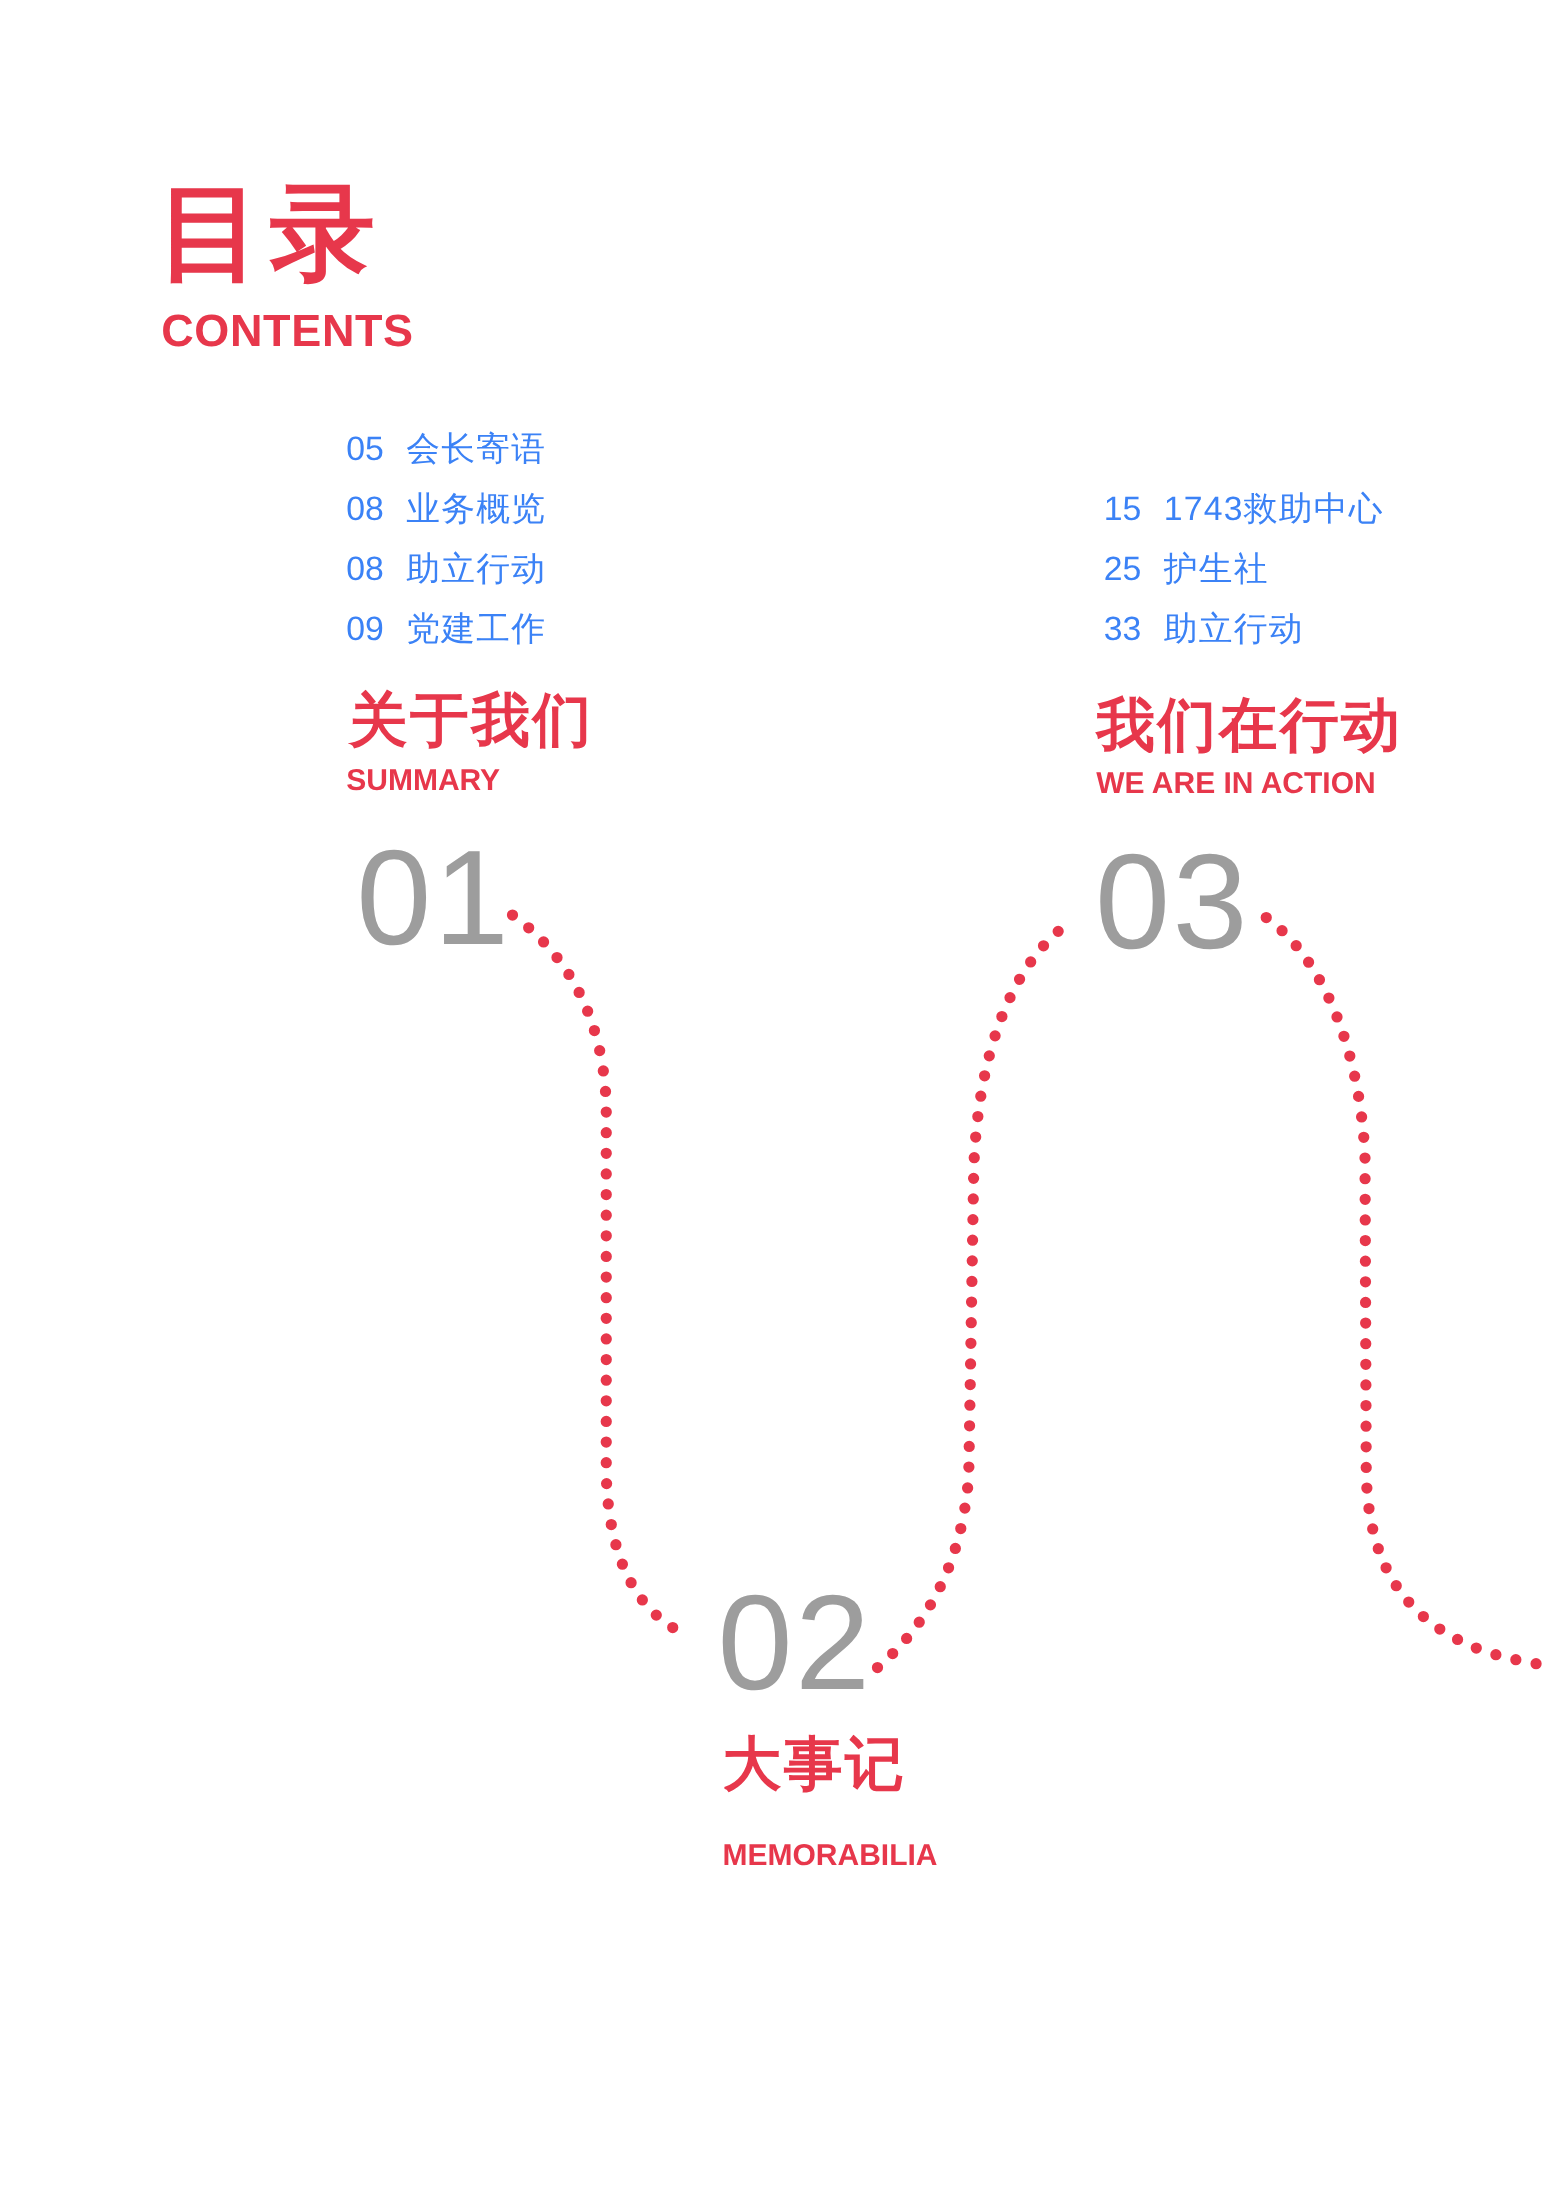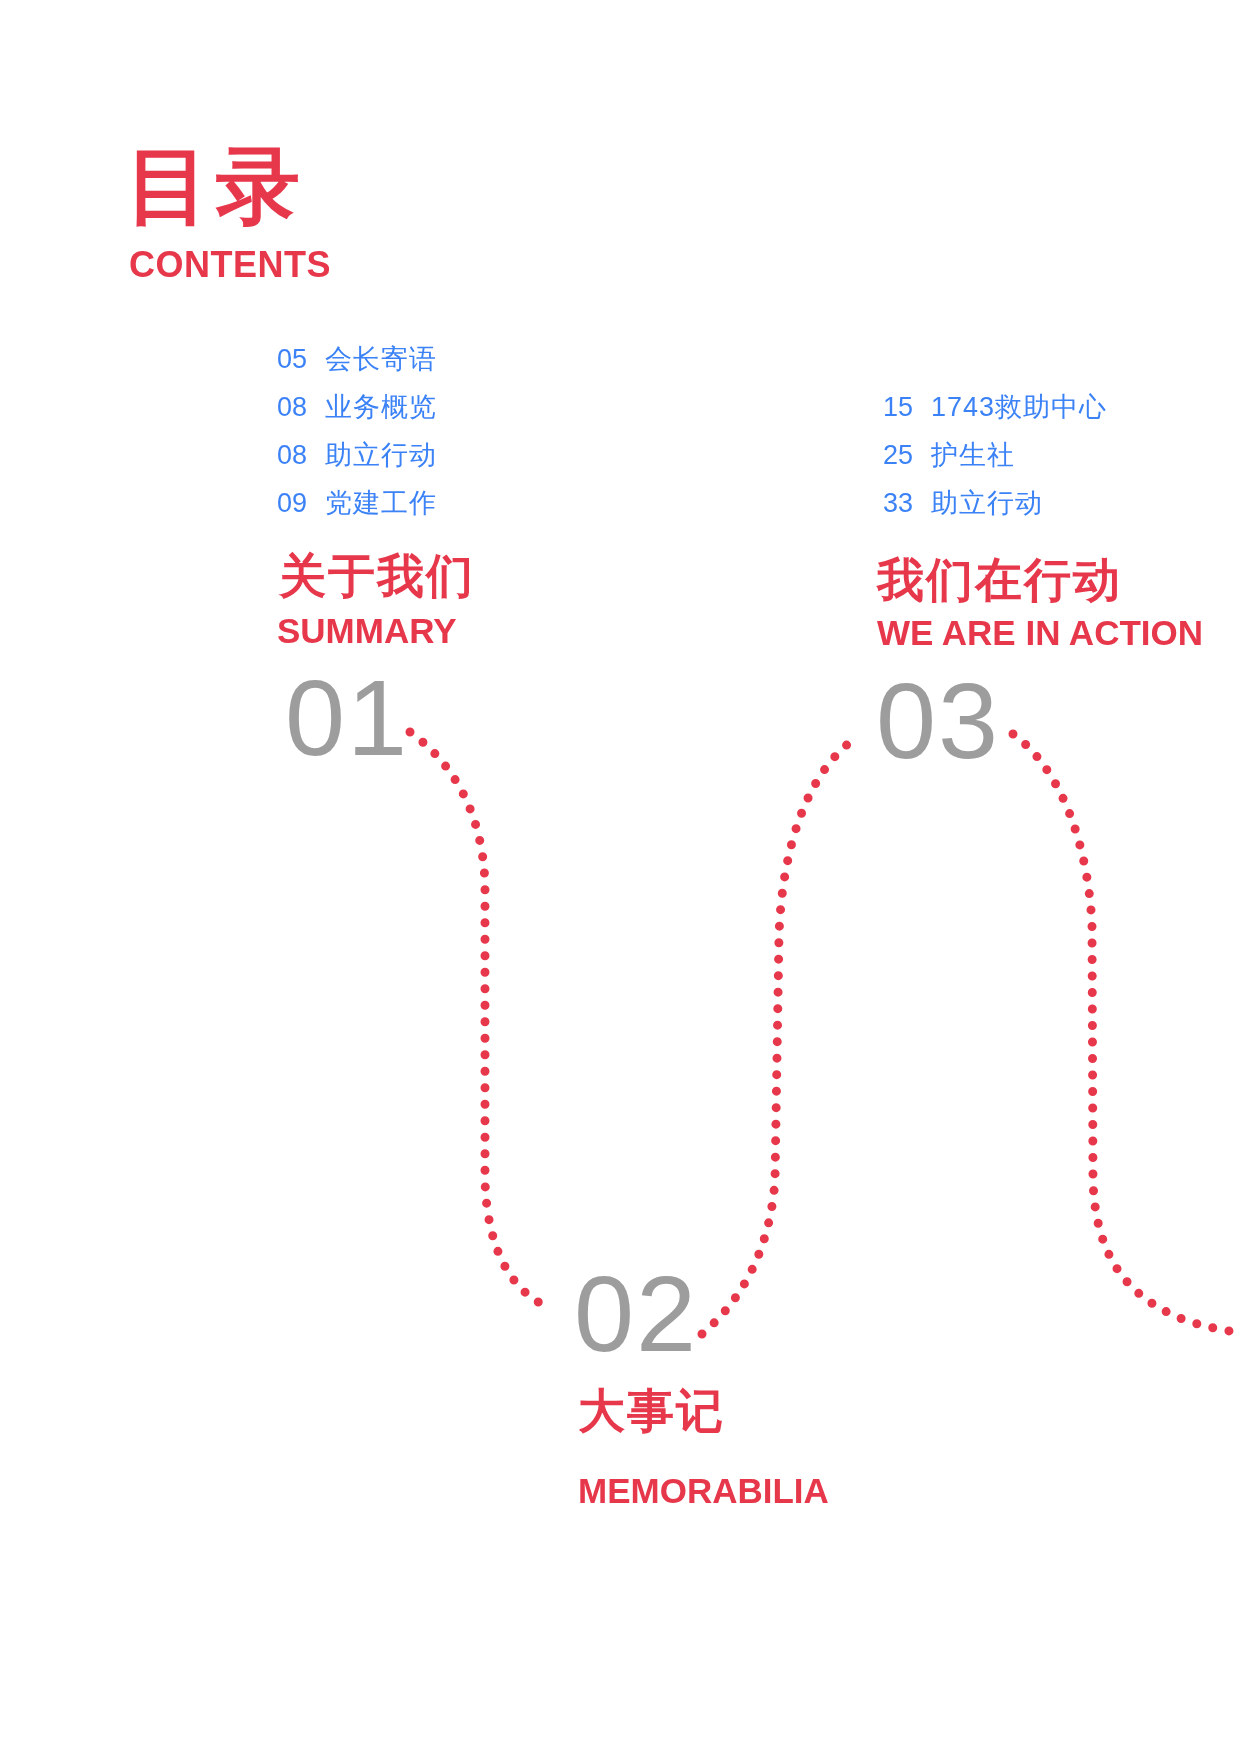--- a/index.html
+++ b/index.html
@@ -41,21 +41,21 @@
   .toc-page-num { width: 48px; flex: 0 0 48px; }
   .toc-label { letter-spacing: 1px; }
 
   .sec-title-zh {
     font-size: 47px; line-height: 1;
     font-weight: 700;
     color: #E7374B;
     letter-spacing: 2px;
   }
   .sec-title-en {
-    font-size: 35px; line-height: 1;
+    font-size: 24px; line-height: 1;
     font-weight: 600;
     color: #E7374B;
   }
   .sec-number {
     font-size: 108px; line-height: 1;
     font-weight: 400;
     color: #9D9D9D;
     letter-spacing: 2px;
   }
 

